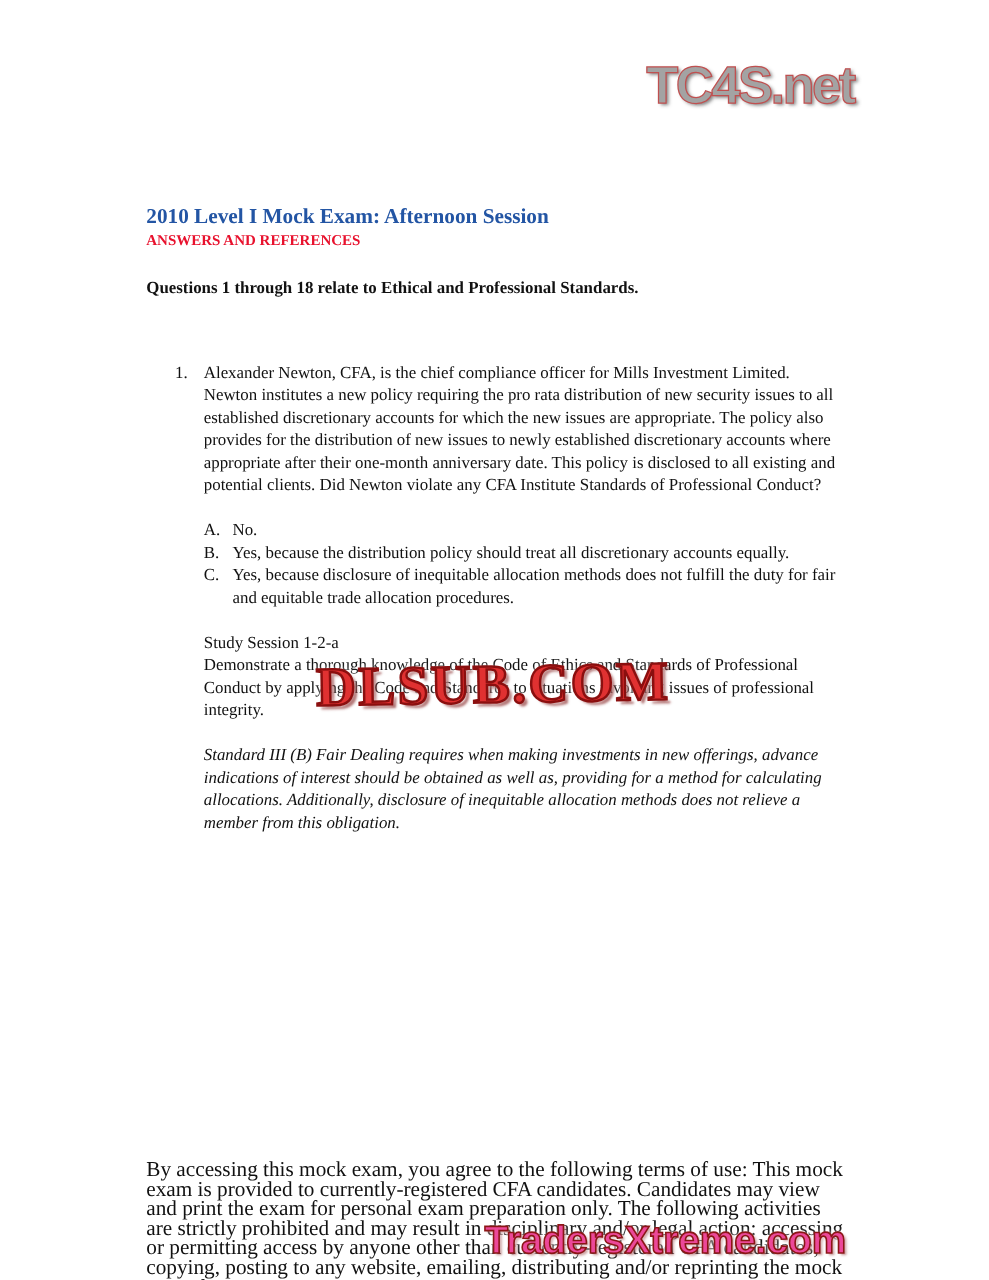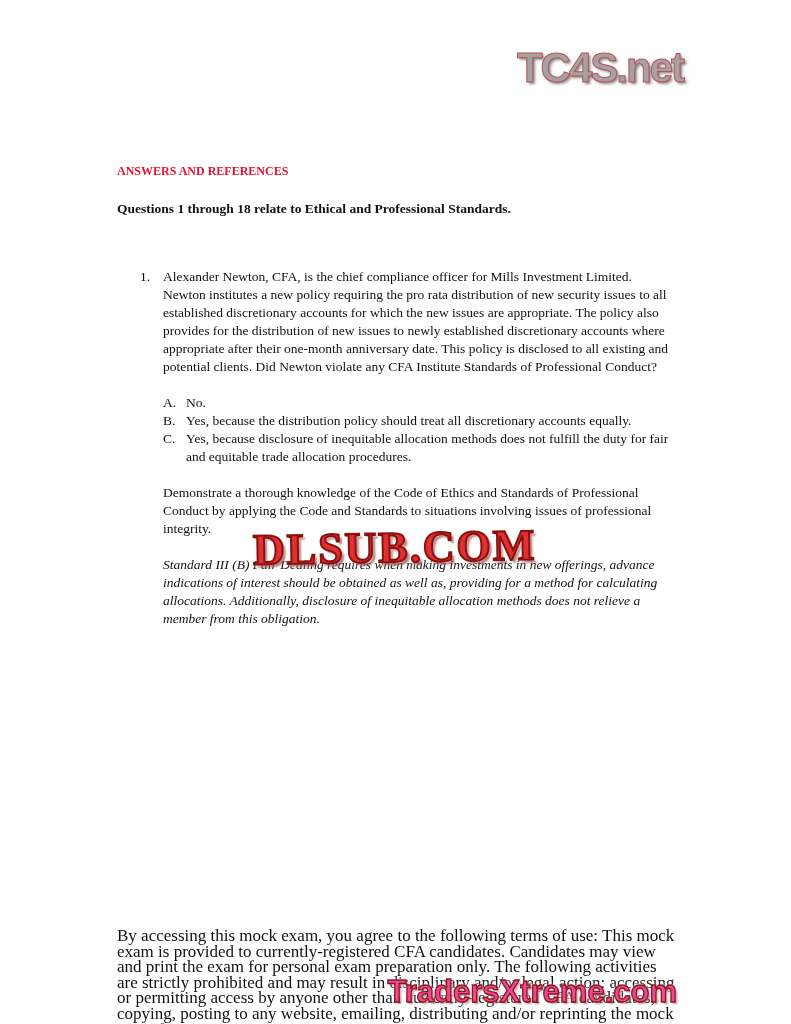--- a/index.html
+++ b/index.html
@@ -114,20 +114,21 @@
 </style>
 </head>
 <body>
 
 <div class="page">
 
   <div class="wm-top">TC4S.net</div>
 
   <div class="content">
 
+    <div class="doc-title">2010 Level I Mock Exam: Afternoon Session</div>
 
     <div class="doc-subtitle">ANSWERS AND REFERENCES</div>
 
     <div class="section-heading">Questions 1 through 18 relate to Ethical and Professional Standards.</div>
 
     <div class="question-block">
       <div class="q-row">
         <div class="q-num">1.</div>
         <div class="q-text">Alexander Newton, CFA, is the chief compliance officer for Mills Investment Limited.  Newton institutes a new policy requiring the pro rata distribution of new security issues to all established discretionary accounts for which the new issues are appropriate.  The policy also provides for the distribution of new issues to newly established discretionary accounts where appropriate after their one-month anniversary date.  This policy is disclosed to all existing and potential clients.  Did Newton violate any CFA Institute Standards of Professional Conduct?</div>
       </div>
@@ -142,20 +143,21 @@
           <div class="choice-text">Yes, because the distribution policy should treat all discretionary accounts equally.</div>
         </div>
         <div class="choice">
           <div class="choice-label">C.</div>
           <div class="choice-text">Yes, because disclosure of inequitable allocation methods does not fulfill the duty for fair and equitable trade allocation procedures.</div>
         </div>
       </div>
 
 
       <div class="reference">
+        <div>Study Session 1-2-a</div>
         <div>Demonstrate a thorough knowledge of the Code of Ethics and Standards of Professional Conduct by applying the Code and Standards to situations involving issues of professional integrity.</div>
       </div>
 
       <div class="explanation">Standard III (B) Fair Dealing requires when making investments in new offerings, advance indications of interest should be obtained as well as, providing for a method for calculating allocations.  Additionally, disclosure of inequitable allocation methods does not relieve a member from this obligation.</div>
     </div>
 
   </div>
 
   <div class="wm-mid">DLSUB.COM</div>
 

